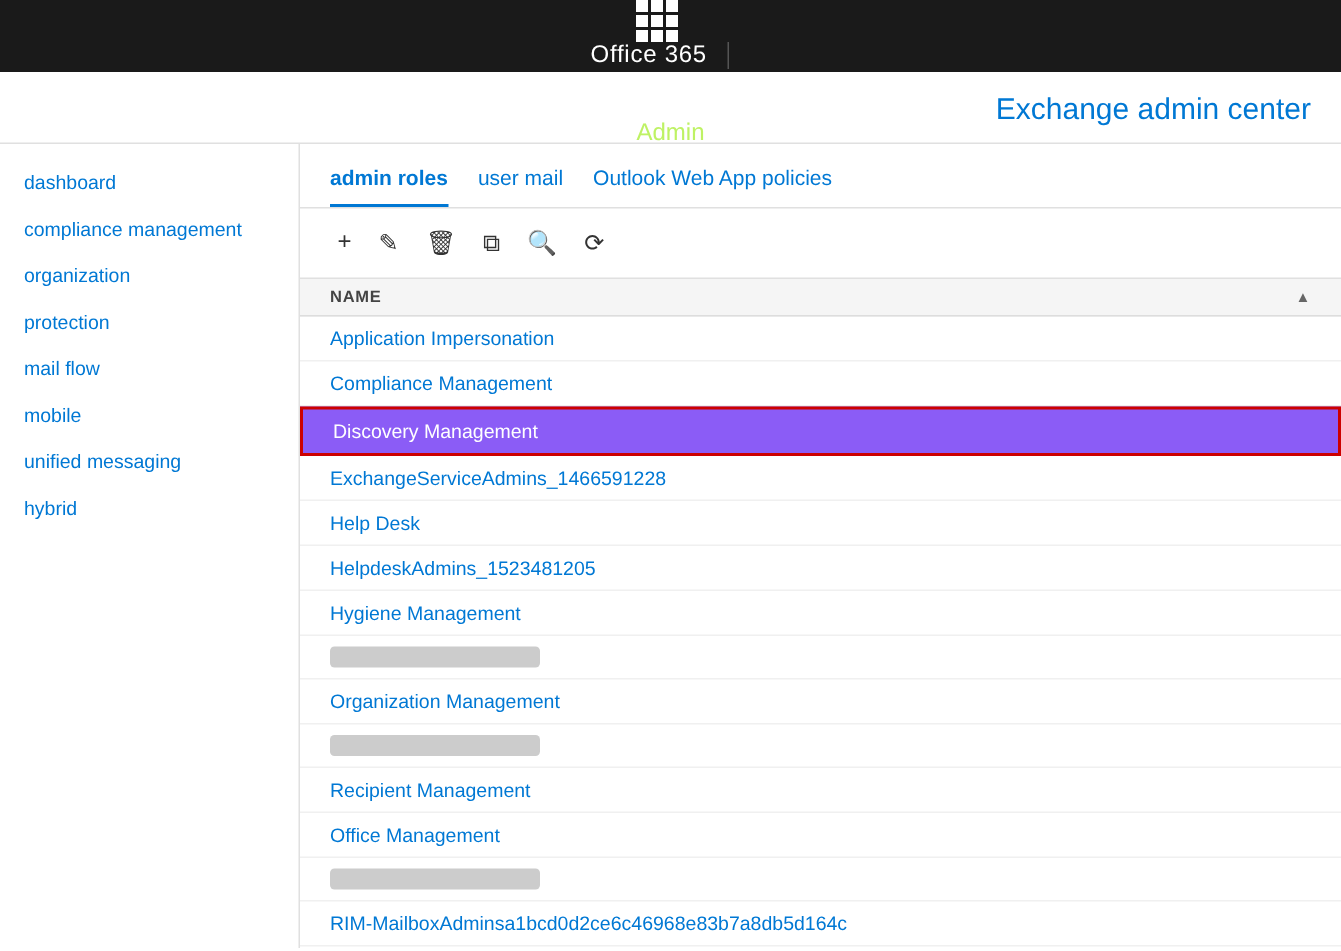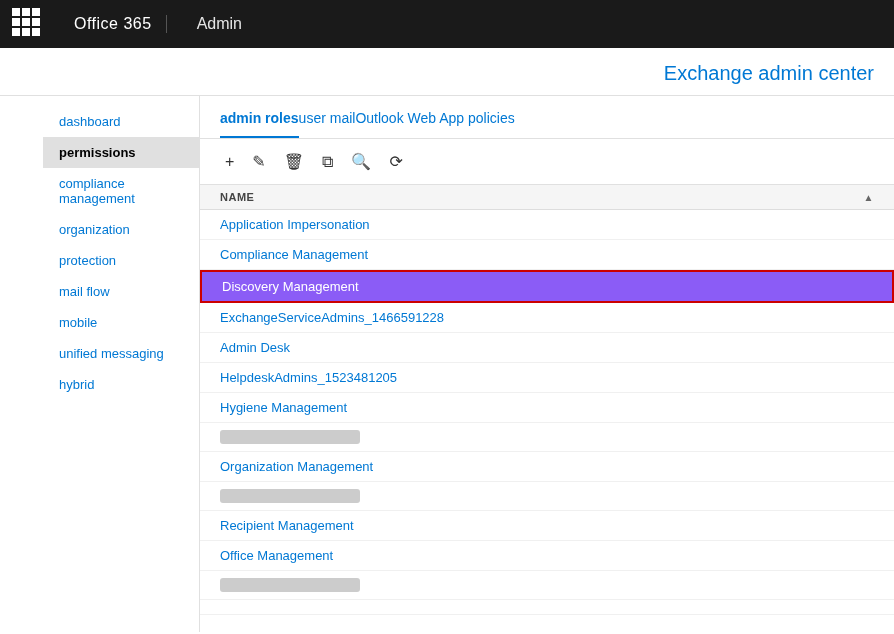--- a/index.html
+++ b/index.html
@@ -5,21 +5,22 @@
     * { margin: 0; padding: 0; box-sizing: border-box; }
     body { font-family: 'Segoe UI', Tahoma, Geneva, Verdana, sans-serif; font-size: 13px; background: #fff; width: 894px; height: 634px; overflow: hidden; }
 
     
     .top-bar {
       background: #1a1a1a;
       height: 48px;
       display: flex;
       align-items: center;
       padding: 0 12px;
-      gap: 16px;
+      gap: 0;
+      flex-direction: column;
     }
     .waffle-icon {
       width: 32px;
       height: 32px;
       display: grid;
       grid-template-columns: repeat(3, 8px);
       grid-template-rows: repeat(3, 8px);
       gap: 2px;
       margin-right: 14px;
       cursor: pointer;
@@ -31,23 +32,24 @@
     .top-bar-office {
       color: #fff;
       font-size: 16px;
       font-weight: 300;
       letter-spacing: 0.5px;
       padding-right: 14px;
       border-right: 1px solid #555;
       margin-right: 14px;
     }
     .top-bar-admin {
-      color: #e5e5e5;
+      color: #bef264;
       font-size: 16px;
       font-weight: 300;
+      margin-top: 34px;
     }
 
     
     .page-title-bar {
       background: #fff;
       padding: 14px 20px 10px 20px;
       border-bottom: 1px solid #e0e0e0;
     }
     .page-title-bar h1 {
       color: #0078d4;
@@ -63,21 +65,20 @@
     }
 
     
     .sidebar {
       width: 200px;
       background: #fff;
       border-right: 1px solid #e0e0e0;
       padding-top: 10px;
       flex-shrink: 0;
       overflow-y: auto;
-      padding-left: 43px;
     }
     .sidebar-item {
       display: block;
       padding: 8px 16px;
       color: #0078d4;
       cursor: pointer;
       font-size: 13px;
       text-decoration: none;
     }
     .sidebar-item.active {
@@ -92,20 +93,21 @@
       display: flex;
       flex-direction: column;
       overflow: hidden;
     }
 
     
     .tabs {
       display: flex;
       align-items: center;
       padding: 14px 20px 0 20px;
+      gap: 20px;
       border-bottom: 1px solid #e0e0e0;
     }
     .tab {
       padding-bottom: 10px;
       cursor: pointer;
       font-size: 14px;
       color: #0078d4;
       border-bottom: 2px solid transparent;
     }
     .tab.active {
@@ -213,21 +215,20 @@
 </div>
 
 <div class="page-title-bar">
   <h1>Exchange admin center</h1>
 </div>
 
 <div class="layout">
 
   <nav class="sidebar">
     <a class="sidebar-item">dashboard</a>
-    <a class="sidebar-item active">permissions</a>
     <a class="sidebar-item">compliance management</a>
     <a class="sidebar-item">organization</a>
     <a class="sidebar-item">protection</a>
     <a class="sidebar-item">mail flow</a>
     <a class="sidebar-item">mobile</a>
     <a class="sidebar-item">unified messaging</a>
     <a class="sidebar-item">hybrid</a>
   </nav>
 
   <div class="main-content">
@@ -259,21 +260,21 @@
       <div class="table-row">
         <span class="row-text">Compliance Management</span>
       </div>
       <div class="table-row selected">
         <span class="row-text">Discovery Management</span>
       </div>
       <div class="table-row">
         <span class="row-text">ExchangeServiceAdmins_1466591228</span>
       </div>
       <div class="table-row">
-        <span class="row-text">Admin Desk</span>
+        <span class="row-text">Help Desk</span>
       </div>
       <div class="table-row">
         <span class="row-text">HelpdeskAdmins_1523481205</span>
       </div>
       <div class="table-row">
         <span class="row-text">Hygiene Management</span>
       </div>
       <div class="table-row blurred">
         <span class="row-text" style="background: rgb(204, 204, 204); color: transparent; border-radius: 3px; display: inline-block; min-width: 140px; height: 14px; user-select: none;">&nbsp;&nbsp;&nbsp;&nbsp;&nbsp;&nbsp;&nbsp;&nbsp;&nbsp;&nbsp;&nbsp;&nbsp;&nbsp;&nbsp;&nbsp;&nbsp;&nbsp;&nbsp;&nbsp;&nbsp;&nbsp;&nbsp;&nbsp;&nbsp;&nbsp;&nbsp;&nbsp;&nbsp;&nbsp;&nbsp;&nbsp;&nbsp;&nbsp;&nbsp;</span>
       </div>
@@ -284,20 +285,23 @@
         <span class="row-text" style="background: rgb(204, 204, 204); color: transparent; border-radius: 3px; display: inline-block; min-width: 140px; height: 14px; user-select: none;">&nbsp;&nbsp;&nbsp;&nbsp;&nbsp;&nbsp;&nbsp;&nbsp;&nbsp;&nbsp;&nbsp;&nbsp;&nbsp;&nbsp;&nbsp;&nbsp;&nbsp;&nbsp;&nbsp;&nbsp;&nbsp;&nbsp;&nbsp;&nbsp;&nbsp;&nbsp;&nbsp;&nbsp;&nbsp;&nbsp;&nbsp;&nbsp;&nbsp;&nbsp;</span>
       </div>
       <div class="table-row">
         <span class="row-text">Recipient Management</span>
       </div>
       <div class="table-row">
         <span class="row-text">Office Management</span>
       </div>
       <div class="table-row blurred">
         <span class="row-text" style="background: rgb(204, 204, 204); color: transparent; border-radius: 3px; display: inline-block; min-width: 140px; height: 14px; user-select: none;">&nbsp;&nbsp;&nbsp;&nbsp;&nbsp;&nbsp;&nbsp;&nbsp;&nbsp;&nbsp;&nbsp;&nbsp;&nbsp;&nbsp;&nbsp;&nbsp;&nbsp;&nbsp;&nbsp;&nbsp;&nbsp;&nbsp;&nbsp;&nbsp;&nbsp;&nbsp;&nbsp;&nbsp;&nbsp;&nbsp;&nbsp;&nbsp;&nbsp;&nbsp;</span>
+      </div>
+      <div class="table-row">
+        <span class="row-text">RIM-MailboxAdminsa1bcd0d2ce6c46968e83b7a8db5d164c</span>
       </div>
       <div class="table-row">
         
       </div>
 
     </div>
   </div>
 </div>
 
 </body></html>

